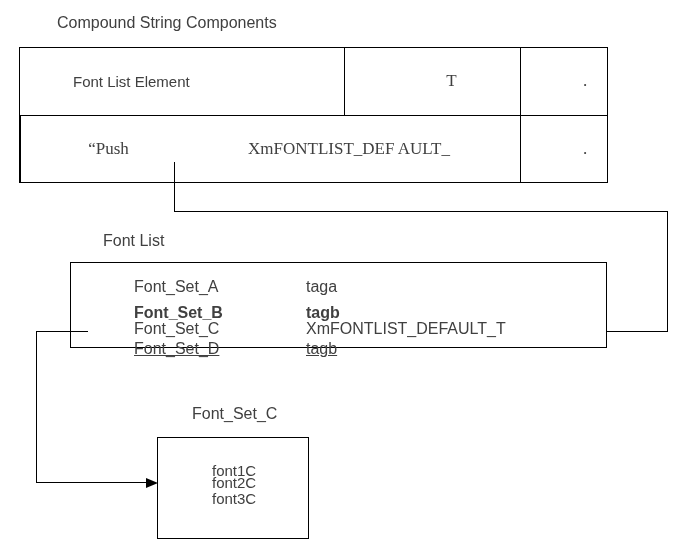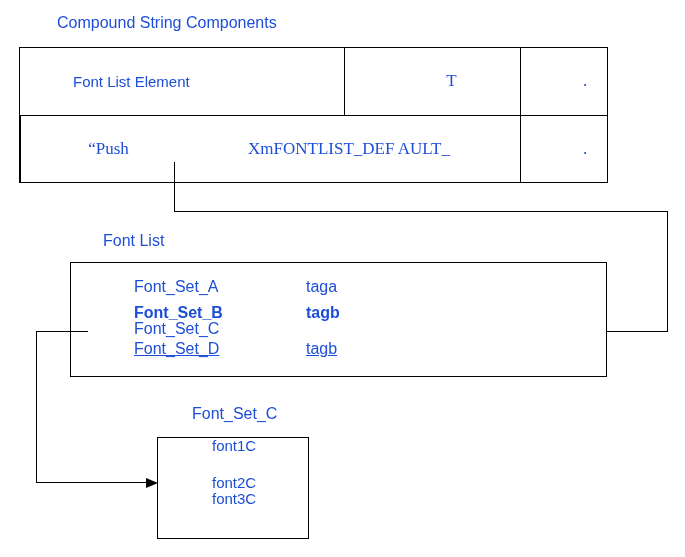--- a/index.html
+++ b/index.html
@@ -6,21 +6,21 @@
     margin: 0;
     padding: 0;
     background: #ffffff;
   }
   .canvas {
     position: relative;
     width: 685px;
     height: 557px;
     background: #ffffff;
     font-family: "Liberation Sans", sans-serif;
-    color: #1d4ed8;
+    color: #404040;
     overflow: hidden;
   }
   * { box-sizing: border-box; }
 
   .label {
     position: absolute;
     font-size: 16px;
     line-height: 16px;
     white-space: pre;
   }
@@ -59,21 +59,21 @@
   }
   .shift-r19 { position: relative; left: 19px; }
   .shift-r21 { position: relative; left: 21px; }
 
   
   .box {
     position: absolute;
     border: 1px solid #000;
     background: #ffffff;
   }
-  .fontlist-box { left: 70px; top: 262px; width: 537px; height: 115px; }
+  .fontlist-box { left: 70px; top: 262px; width: 537px; height: 86px; }
   .fontsetc-box { left: 157px; top: 437px; width: 152px; height: 102px; }
 
   .fl-row {
     position: absolute;
     left: 63px;
     font-size: 16px;
     line-height: 16px;
     white-space: pre;
     display: flex;
   }
@@ -149,33 +149,34 @@
     <div class="fl-row" style="top:16px;">
       <span class="fl-name">Font_Set_A</span>
       <span class="fl-tag">taga</span>
     </div>
     <div class="fl-row" style="top:42px;font-weight:bold;">
       <span class="fl-name">Font_Set_B</span>
       <span class="fl-tag">tagb</span>
     </div>
     <div class="fl-row" style="top:58px;">
       <span class="fl-name">Font_Set_C</span>
+      <span class="fl-tag">XmFONTLIST_DEFAULT_T</span>
     </div>
     <div class="fl-row" style="top:78px;text-decoration:underline;">
       <span class="fl-name">Font_Set_D</span>
       <span class="fl-tag">tagb</span>
     </div>
   </div>
 
   <div class="line h" style="left:36px; top:331px; width:52px;"></div>
   <div class="line v" style="left:36px; top:331px; height:152px;"></div>
   <div class="line h" style="left:36px; top:482px; width:111px;"></div>
   <div class="arrow arrow-right" style="left:146px; top:478px;"></div>
 
   <div class="label" style="left:192px; top:406px;">Font_Set_C</div>
 
   <div class="box fontsetc-box">
-    <span class="fs-font" style="top:0;text-align:center;">font1C</span>
+    <span class="fs-font" style="top:25px;text-align:center;">font1C</span>
     <span class="fs-font" style="top:37px;">font2C</span>
     <span class="fs-font" style="top:53px;">font3C</span>
   </div>
 
 </div>
 
 </body></html>

